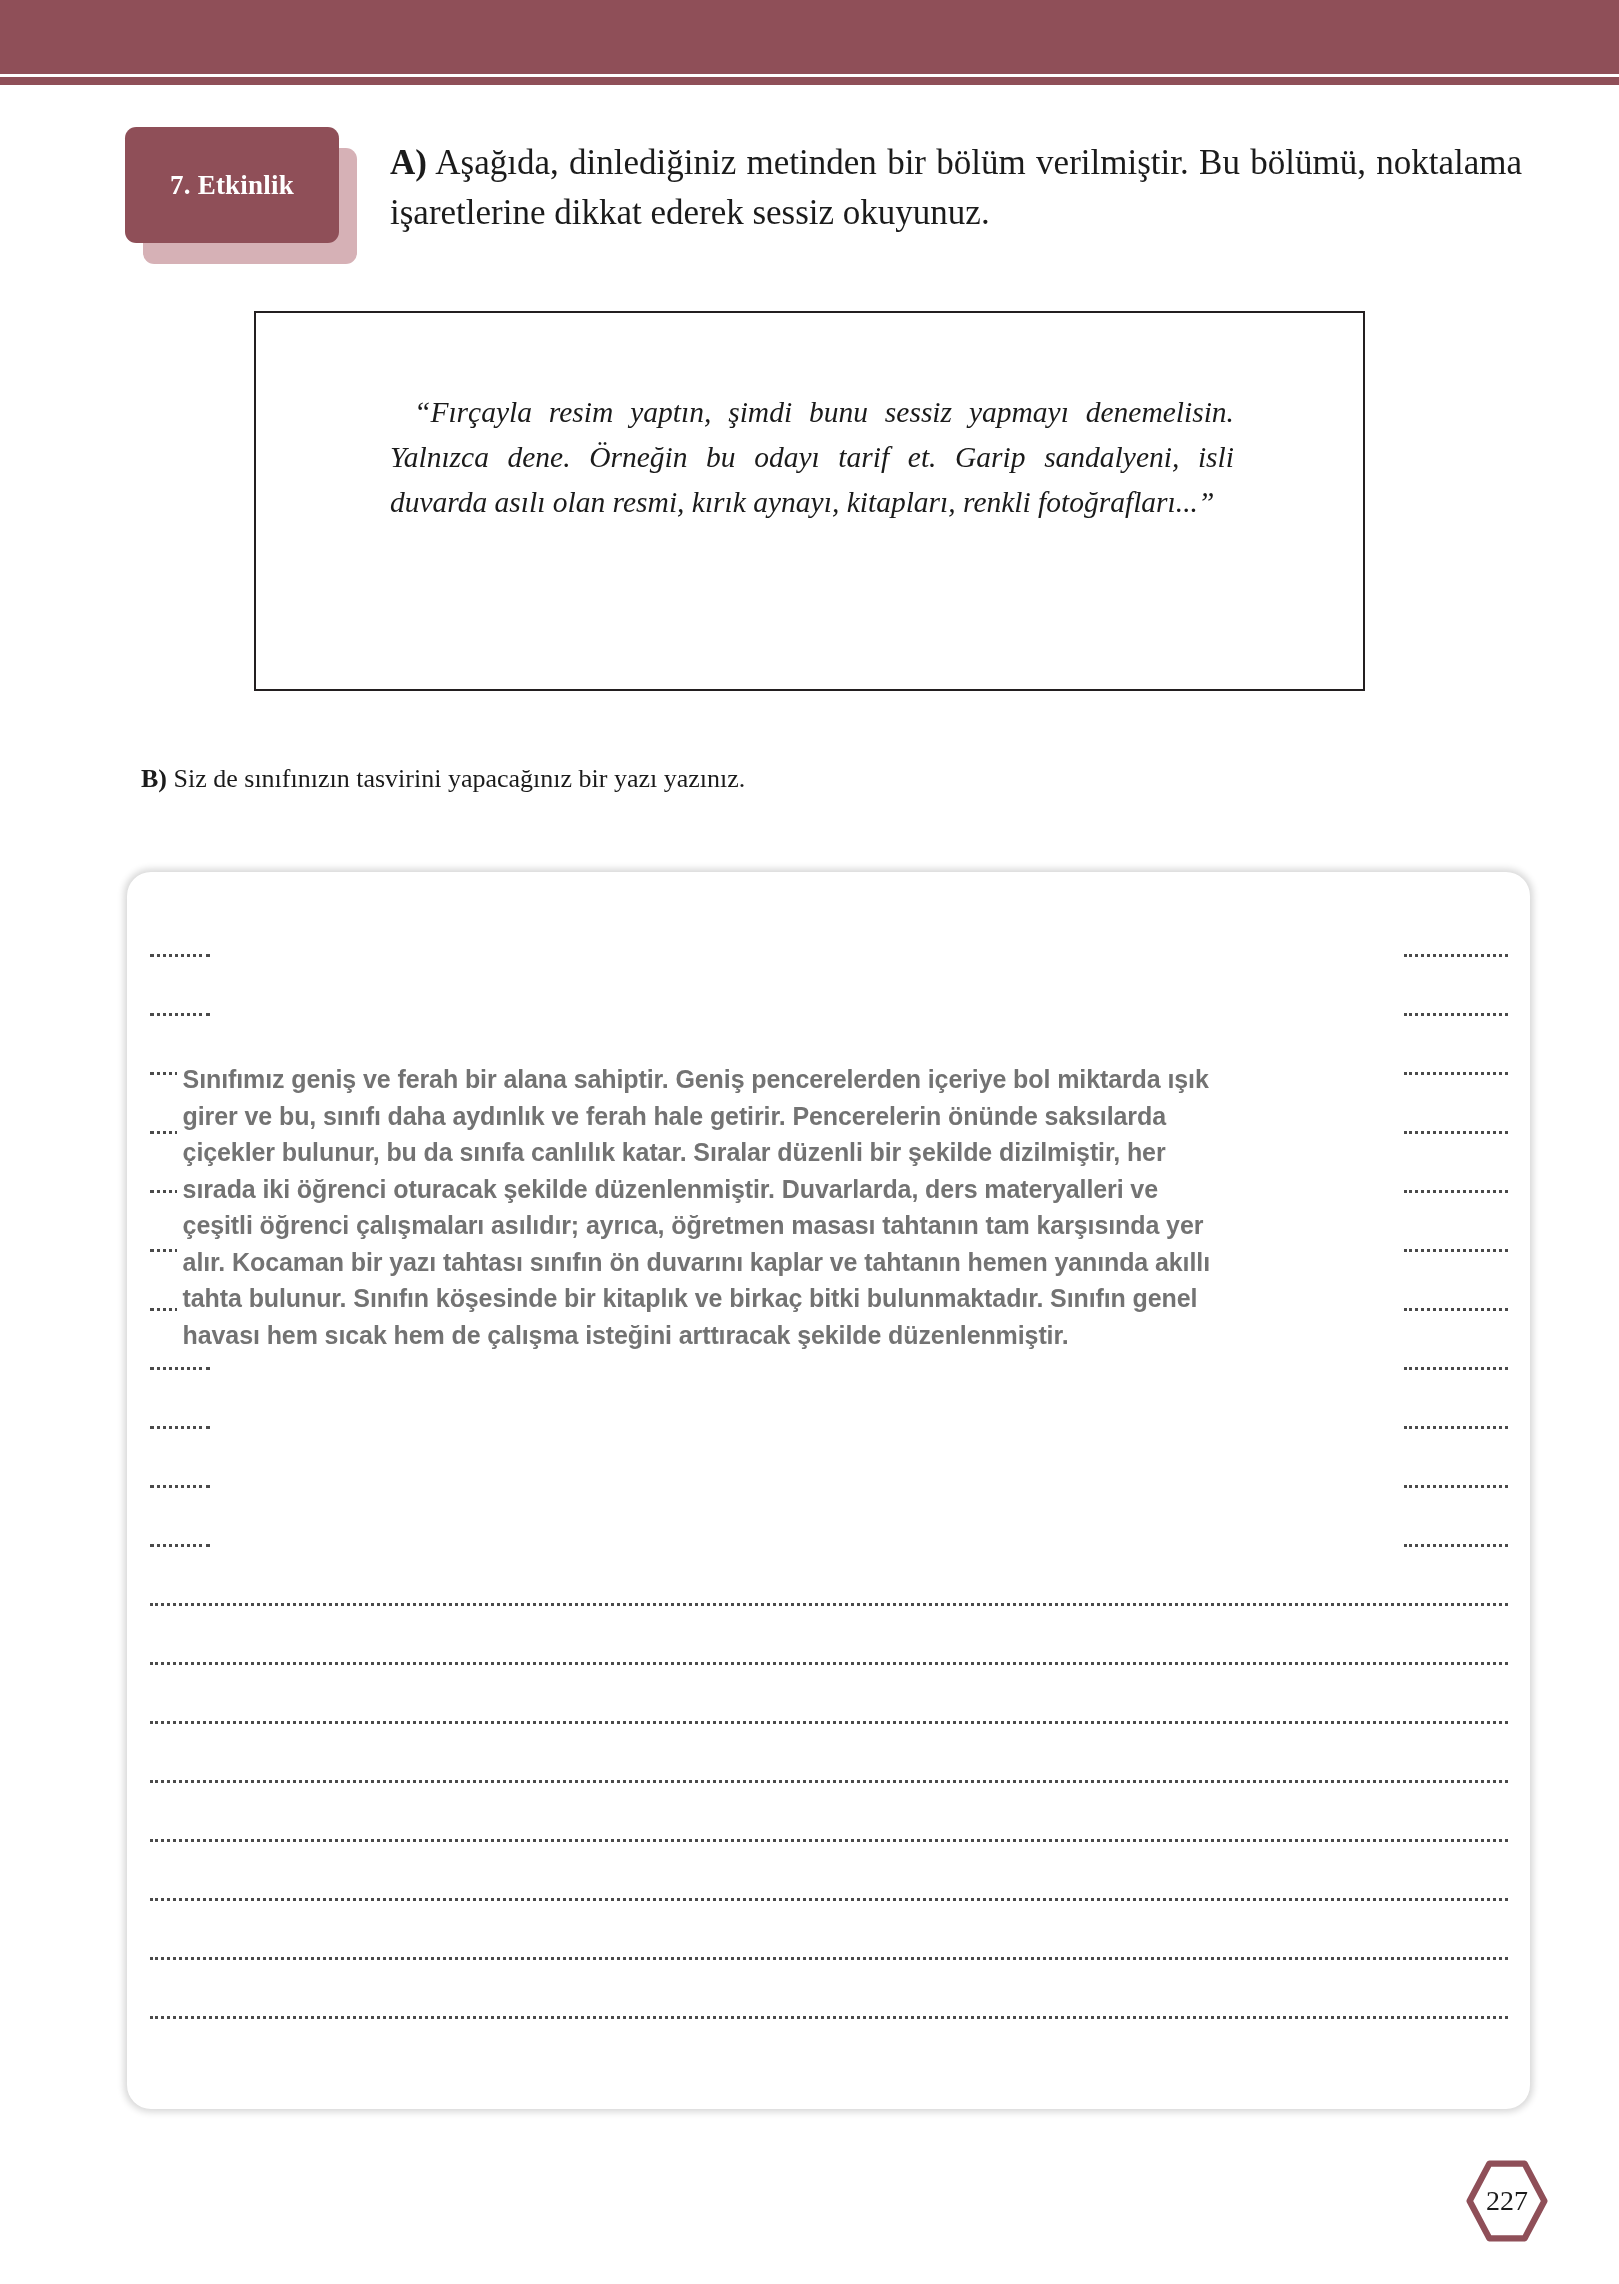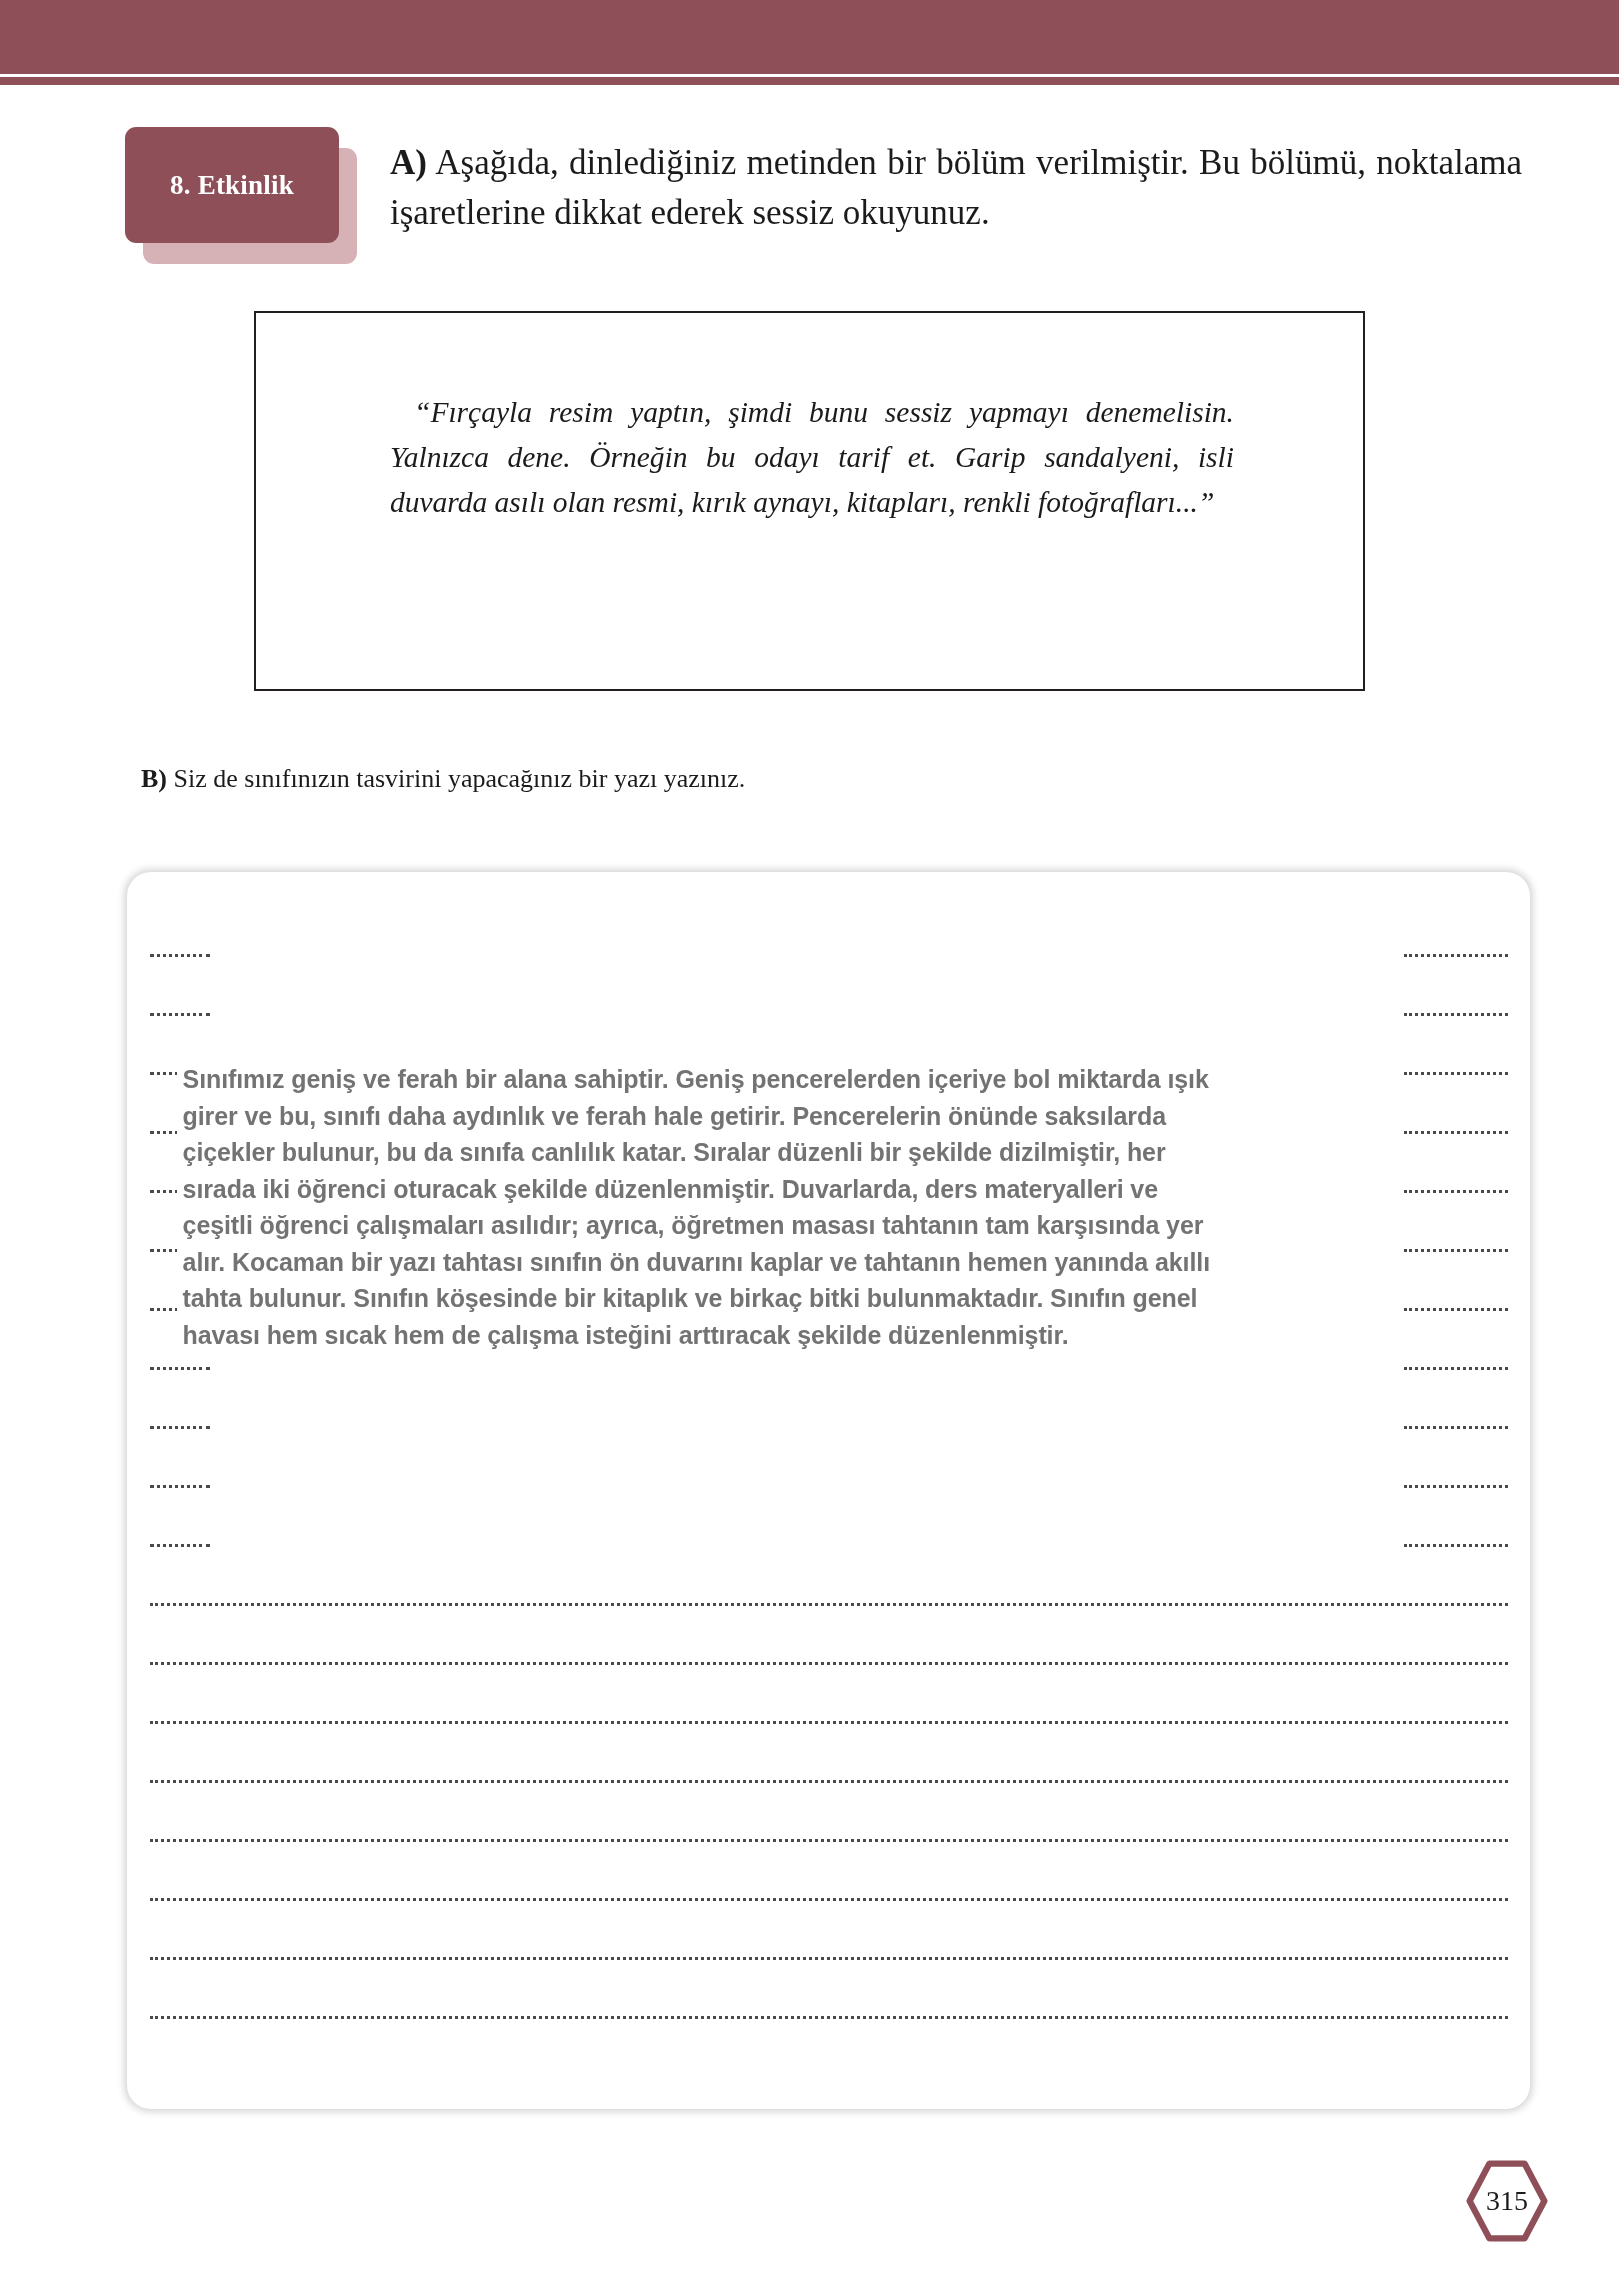--- a/index.html
+++ b/index.html
@@ -166,21 +166,21 @@
 </style>
 </head>
 <body>
 
 <div class="top-bar-thick"></div>
 <div class="top-bar-thin"></div>
 
 <div class="badge-wrap">
   <div class="badge-shadow"></div>
   <div class="badge-main">
-    <span class="badge-label">8. Etkinlik</span>
+    <span class="badge-label">7. Etkinlik</span>
   </div>
 </div>
 
 <div class="instr-a"><b>A)</b> <span>Aşağıda, dinlediğiniz metinden bir bölüm verilmiştir. Bu bölümü, noktalama işaretlerine dikkat ederek sessiz okuyunuz.</span></div>
 
 <div class="quote-box">
   <div class="quote-text">“Fırçayla resim yaptın, şimdi bunu sessiz yapmayı denemelisin. Yalnızca dene. Örneğin bu odayı tarif et. Garip sandalyeni, isli duvarda asılı olan resmi, kırık aynayı, kitapları, renkli fotoğrafları...”</div>
 </div>
 
 <div class="instr-b"><b>B)</b> <span>Siz de sınıfınızın tasvirini yapacağınız bir yazı yazınız.</span></div>
@@ -219,15 +219,15 @@
       <div class="rule full" style="top: 1144px;"></div>
     </div>
 </div>
 
 <div class="answer-text">Sınıfımız geniş ve ferah bir alana sahiptir. Geniş pencerelerden içeriye bol miktarda ışık girer ve bu, sınıfı daha aydınlık ve ferah hale getirir. Pencerelerin önünde saksılarda çiçekler bulunur, bu da sınıfa canlılık katar. Sıralar düzenli bir şekilde dizilmiştir, her sırada iki öğrenci oturacak şekilde düzenlenmiştir. Duvarlarda, ders materyalleri ve çeşitli öğrenci çalışmaları asılıdır; ayrıca, öğretmen masası tahtanın tam karşısında yer alır. Kocaman bir yazı tahtası sınıfın ön duvarını kaplar ve tahtanın hemen yanında akıllı tahta bulunur. Sınıfın köşesinde bir kitaplık ve birkaç bitki bulunmaktadır. Sınıfın genel havası hem sıcak hem de çalışma isteğini arttıracak şekilde düzenlenmiştir.</div>
 
 <div class="page-num">
   <svg width="86" height="86" viewBox="0 0 122 122">
     <polygon points="36,8 86,8 114,61 86,114 36,114 8,61" fill="#ffffff" stroke="#8F4F58" stroke-width="9" stroke-linejoin="round"></polygon>
   </svg>
-  <div class="page-num-label">315</div>
+  <div class="page-num-label">227</div>
 </div>
 
 
 </body></html>

